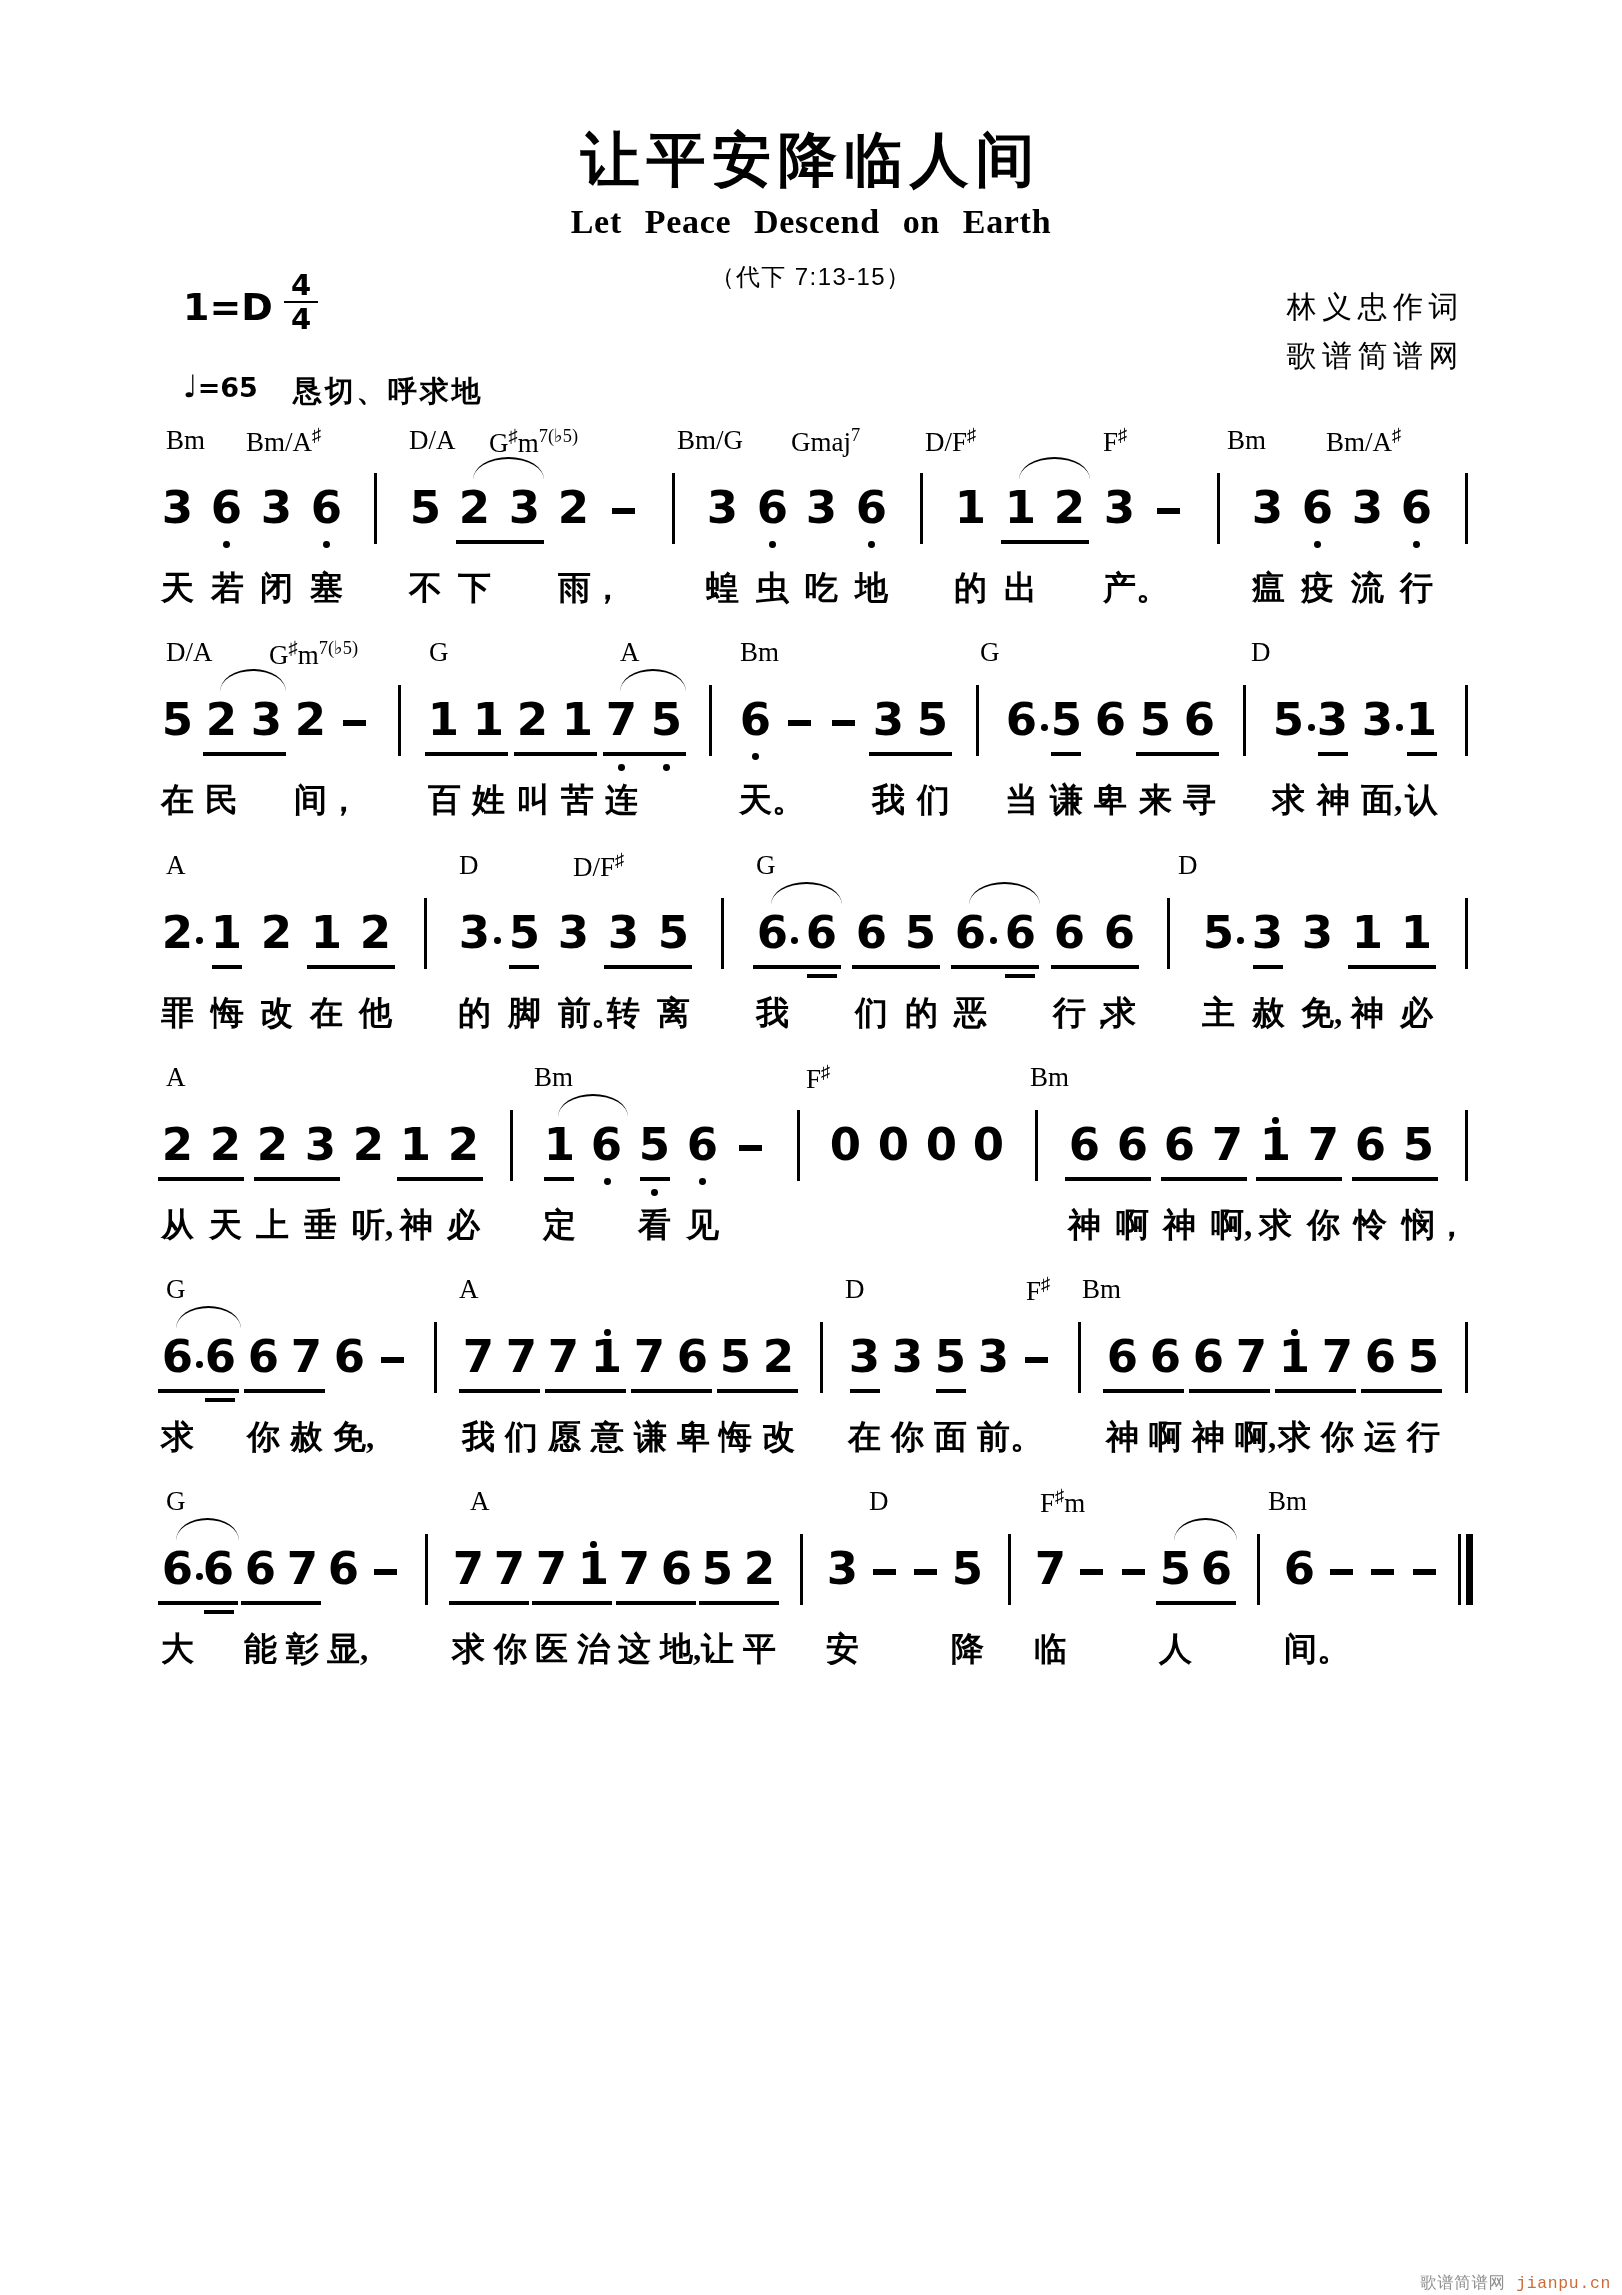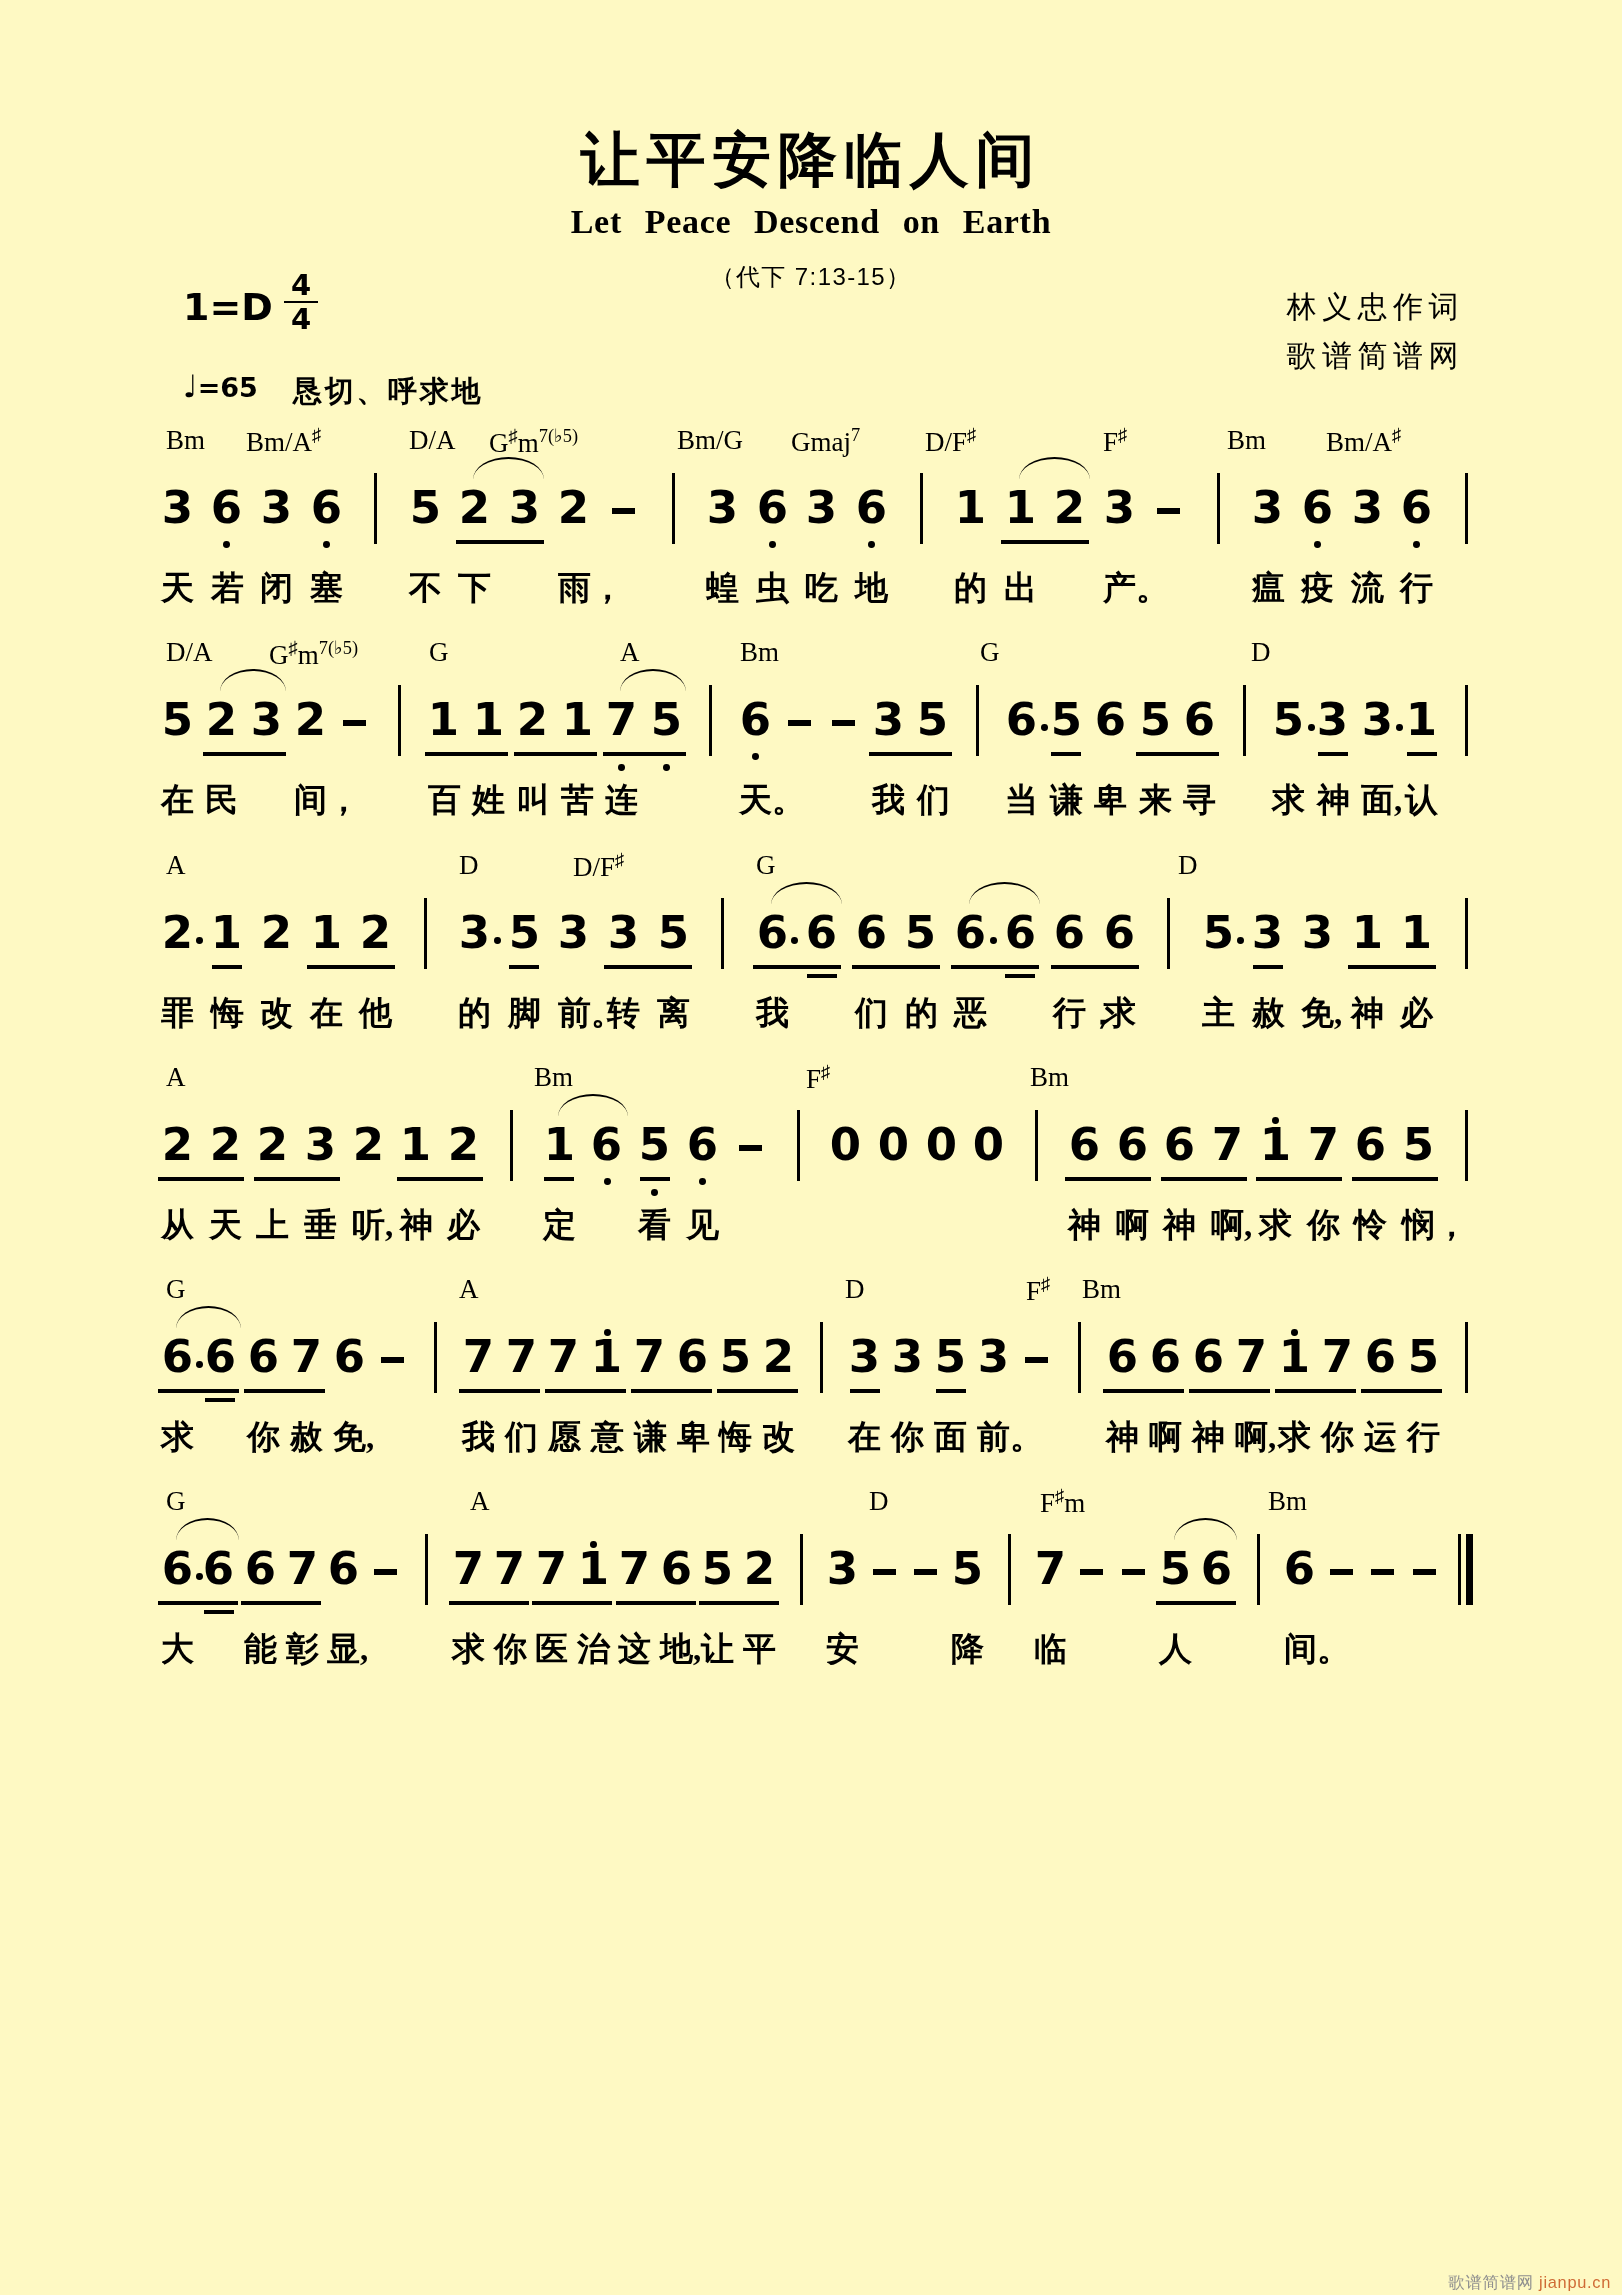--- a/index.html
+++ b/index.html
@@ -1,17 +1,17 @@
 <!DOCTYPE html>
 <html style="font-size:11px"><head>
 <meta charset="utf-8">
 <style>
   html,body{margin:0;padding:0;background:#e8e8e8;}
   .page{
-    position:relative;width:1622px;height:2295px;background:#fef9c3;
+    position:relative;width:1622px;height:2295px;background:#ffffff;
     font-family:"Liberation Sans","DejaVu Sans",sans-serif;color:#000;overflow:hidden;
   }
   .title{
     position:absolute;top:121px;left:0;width:100%;text-align:center;
     font-family:"Liberation Serif","DejaVu Serif",serif;
     font-size:59px;font-weight:900;letter-spacing:6.8px;
   }
   .subtitle{
     position:absolute;top:203px;left:0;width:100%;text-align:center;
     font-family:"Liberation Serif","DejaVu Serif",serif;
@@ -23,21 +23,21 @@
   }
   .keysig{position:absolute;left:183px;top:285px;font-size:38px;font-weight:700;font-family:"DejaVu Sans",sans-serif;}
   .timesig{position:absolute;left:281px;top:270px;width:40px;text-align:center;font-weight:700;font-family:"DejaVu Sans",sans-serif;}
   .timesig .num{display:block;font-size:29px;line-height:30px;}
   .timesig .fbar{display:block;height:2.7px;background:#000;margin:0.7px 2.7px;}
   .tempo{position:absolute;left:183px;top:368px;font-size:27px;font-weight:700;font-family:"DejaVu Sans",sans-serif;}
   .tempo .glyph{font-size:31px;}
   .expression{position:absolute;left:293px;top:372px;font-size:29px;font-weight:600;letter-spacing:2.7px;}
   .credits{position:absolute;right:158px;top:282px;text-align:right;font-size:30px;letter-spacing:5.5px;line-height:49px;
     font-family:"Liberation Serif","DejaVu Serif",serif;}
-  .watermark{position:absolute;right:11px;top:2272px;font-size:16.4px;letter-spacing:0.7px;}
+  .watermark{position:absolute;right:11px;top:2272px;font-size:16.4px;letter-spacing:0.7px;font-family:Liberation Mono, monospace;}
   .watermark .site{color:#8f8f8f;}
   .watermark .url{color:#cf6a35;}
   
   .system{position:absolute;left:0;width:100%;height:212px;}
   .chord{position:absolute;font-family:"Liberation Serif","DejaVu Serif",serif;font-size:27px;white-space:nowrap;}
   .chord sup{font-size:18.4px;vertical-align:9.5px;}
   .note{position:absolute;width:45px;text-align:center;font-family:"DejaVu Sans",sans-serif;
         font-size:45px;font-weight:700;line-height:1;}
   .bar{position:absolute;width:2.7px;background:#000;}
   .bar.thick{width:6.8px;}

